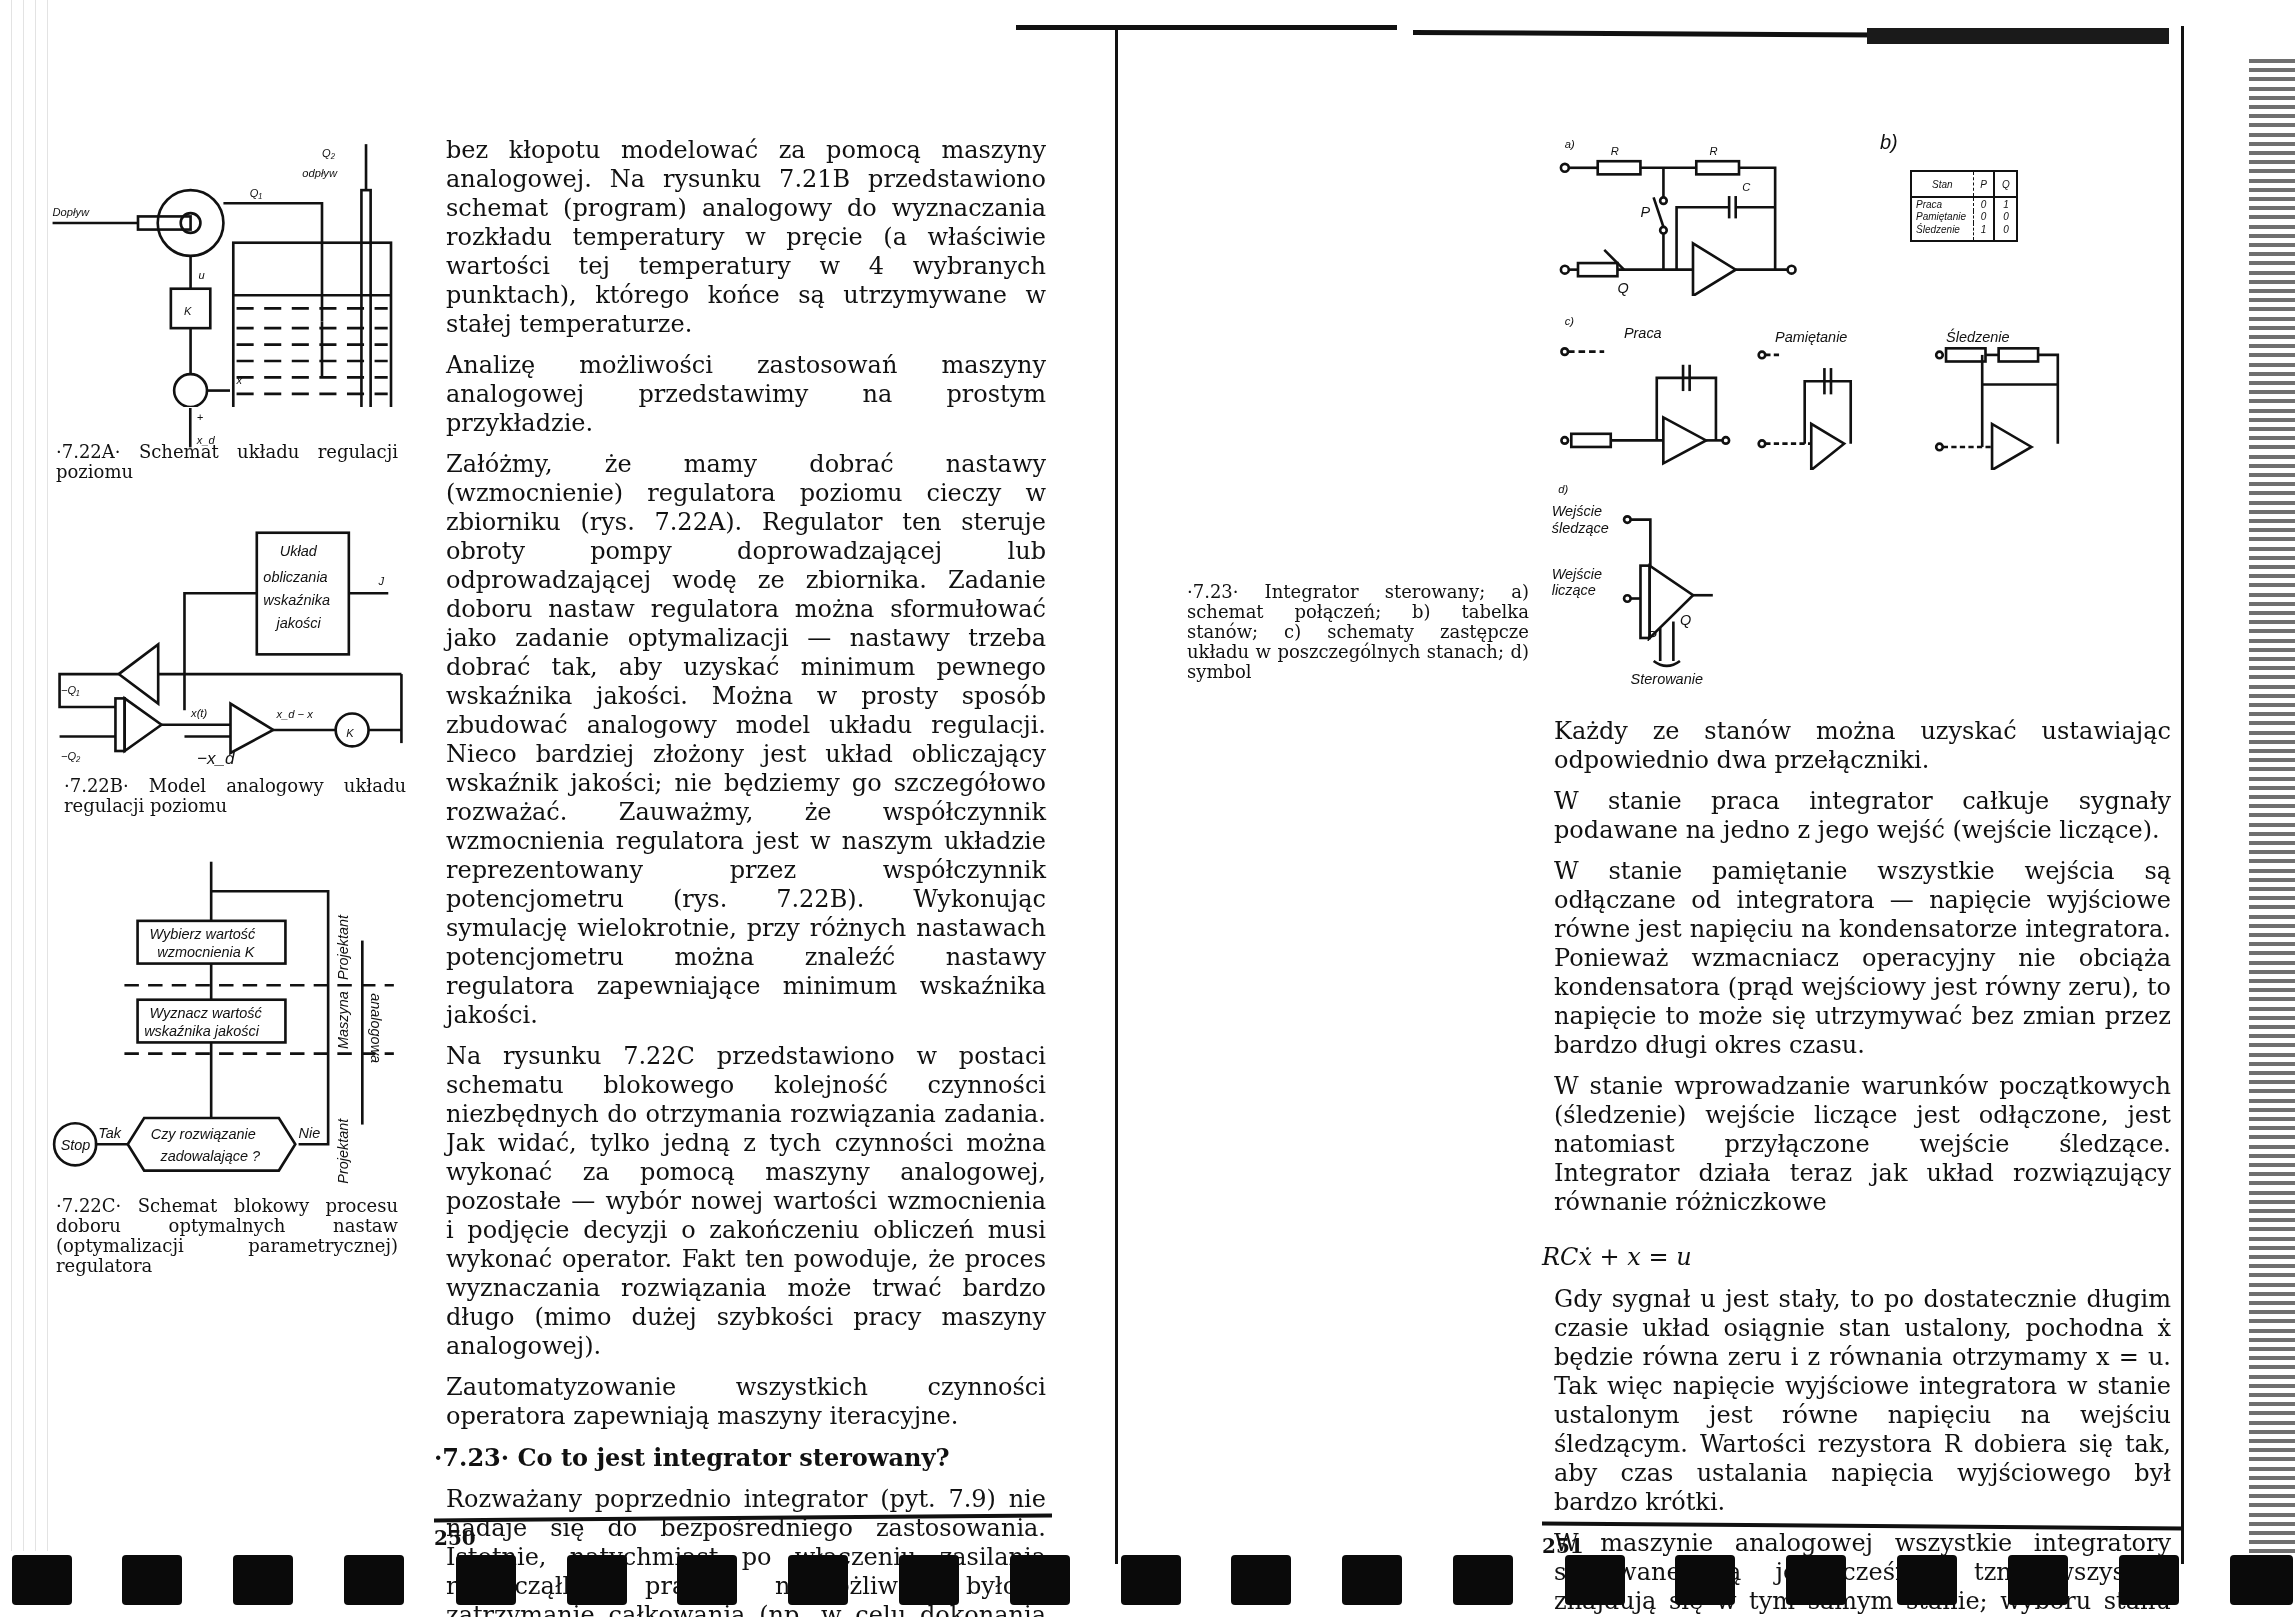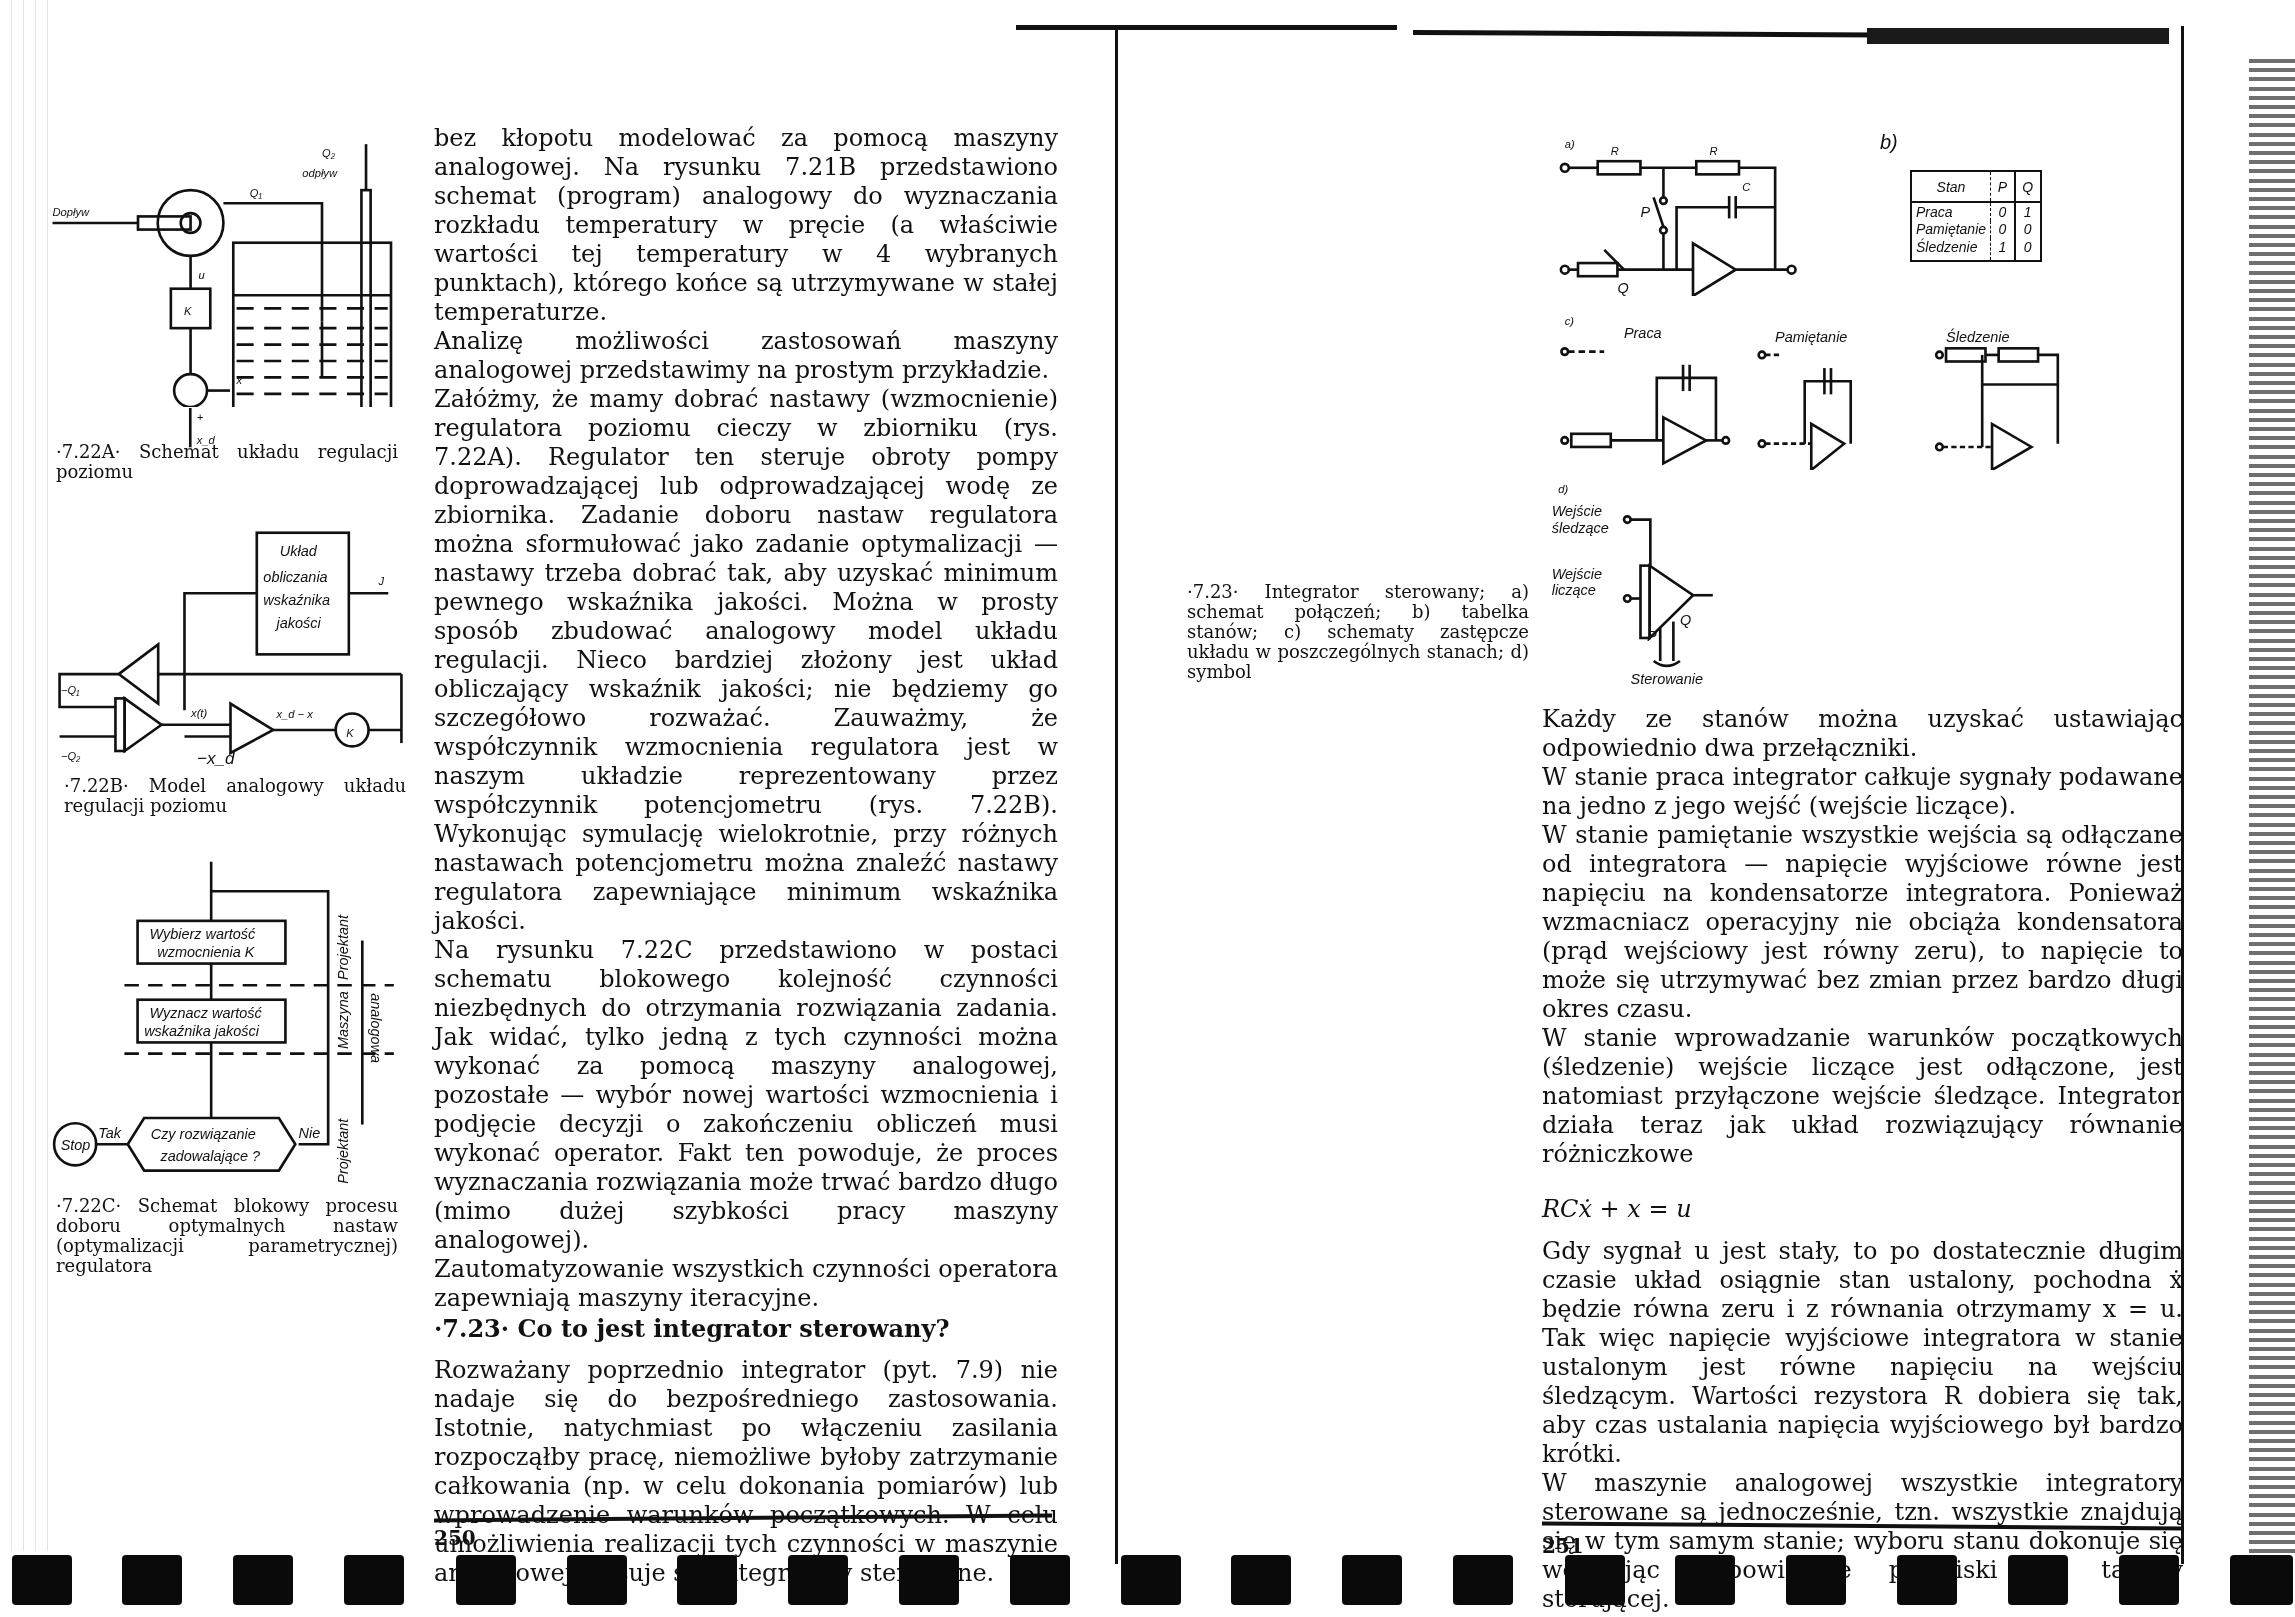--- a/index.html
+++ b/index.html
@@ -1,20 +1,20 @@
 <!DOCTYPE html>
 <html style="font-size:10.5px"><head>
 <meta charset="utf-8">
 <style>
   html, body { margin:0; padding:0; background:#ffffff; }
   body { width:2295px; height:1617px; position:relative; overflow:hidden;
          font-family:"DejaVu Serif","Liberation Serif",serif; color:#111; }
   .abs { position:absolute; }
   .body-text { font-family:"DejaVu Serif","Liberation Serif",serif; font-size:24px; line-height:29px; color:#111; text-align:justify; }
-  .body-text p { margin:0; }
+  .body-text p { margin:12px; }
   .q-heading { font-family:"DejaVu Serif","Liberation Serif",serif; font-weight:bold; font-size:24px; line-height:29px; color:#111; margin:0; }
   .caption { font-family:"DejaVu Serif","Liberation Serif",serif; font-size:18px; line-height:20px; color:#111; text-align:justify; }
   .pagenum { font-family:"DejaVu Serif","Liberation Serif",serif; font-weight:bold; font-size:20px; color:#111; }
   .rule { position:absolute; height:4px; background:#111; }
   .sprocket { position:absolute; top:1555px; width:60px; height:50px; background:#0a0a0a; border-radius:4px; }
   .fig-label { font-family:"Liberation Sans","DejaVu Sans",sans-serif; font-style:italic; font-size:17px; fill:#111; }
   .fig-label-sm { font-family:"Liberation Sans","DejaVu Sans",sans-serif; font-style:italic; font-size:22px; fill:#111; }
   svg line, svg rect, svg circle, svg polygon, svg path, svg polyline { stroke:#111; stroke-width:4; fill:none; }
   .edge-strip { position:absolute; top:59px; right:0; width:46px; height:1499px;
     background: repeating-linear-gradient(180deg, #222 0px, #222 4px, #fff 4px, #fff 9.2px); opacity:.65; }
@@ -173,21 +173,21 @@
   <circle cx="50" cy="220" r="6"></circle>
   <rect x="70" y="210" width="60" height="20"></rect>
   <line x1="56" y1="220" x2="70" y2="220"></line>
   <line x1="140" y1="220" x2="110" y2="190"></line>
   <text class="fig-label-sm" x="130" y="255">Q</text>
 </svg>
 
 <div class="abs" style="left:1880px;top:131px;width:171px;">
   <div class="fig-label" style="font-family:'Liberation Sans',sans-serif;font-style:italic;font-size:20px;">b)</div>
 </div>
-<table class="abs" style="left:1910px;top:170px;border-collapse:collapse;border:2.6px solid #111;font-family:'Liberation Sans',sans-serif;font-style:italic;font-size:14px;">
+<table class="abs" style="left:1910px;top:170px;border-collapse:collapse;border:2.6px solid #111;font-family:'Liberation Sans',sans-serif;font-style:italic;font-size:10px;">
   <thead>
     <tr style="border-bottom:2.6px solid #111;">
       <th style="padding:6.6px 20px;border-right:1.3px dashed #111;font-weight:normal;">Stan</th>
       <th style="padding:6.6px 6.6px;border-right:2px solid #111;font-weight:normal;">P</th>
       <th style="padding:6.6px 6.6px;font-weight:normal;">Q</th>
     </tr>
   </thead>
   <tbody>
     <tr>
       <td style="padding:0.7px 4px;border-right:1.3px dashed #111;">Praca</td>

